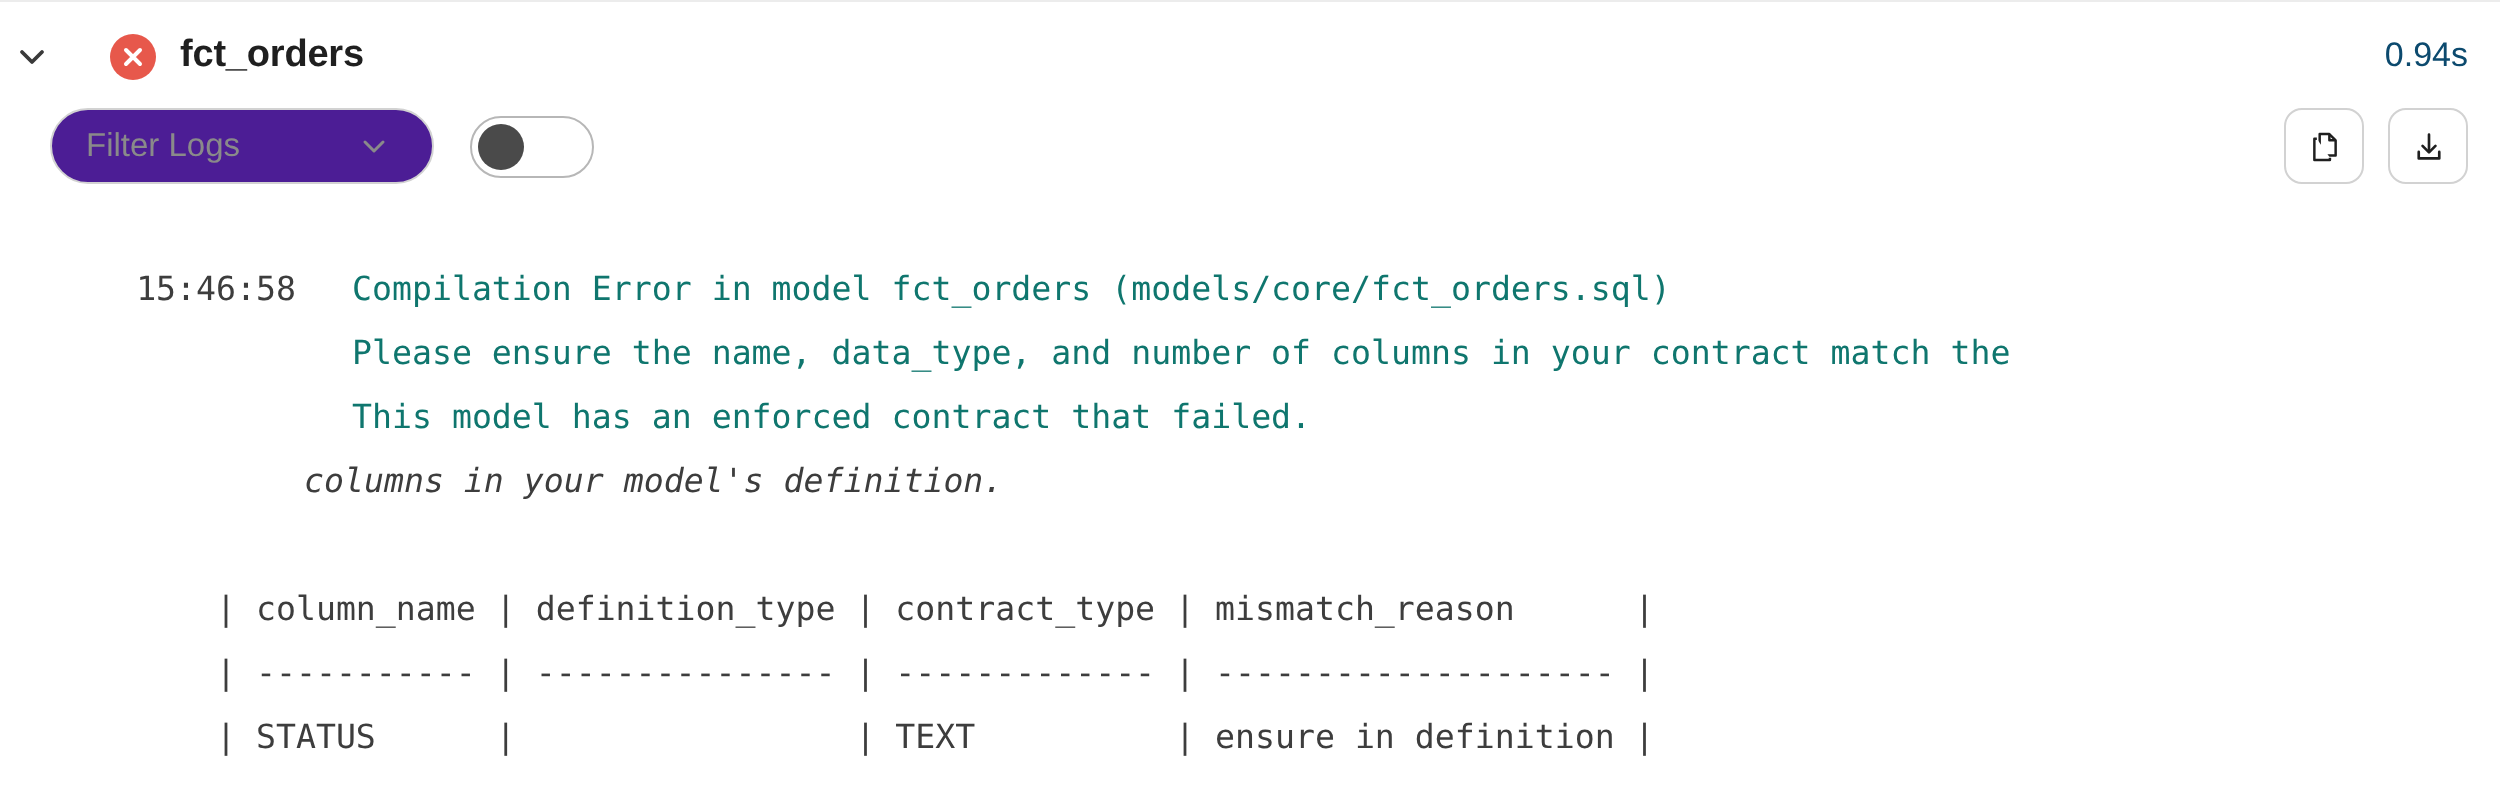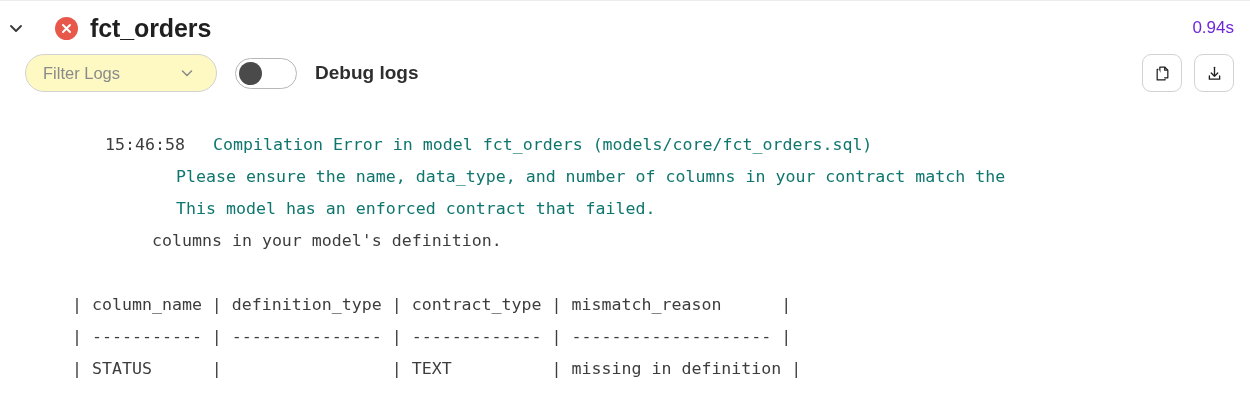--- a/index.html
+++ b/index.html
@@ -44,51 +44,51 @@
     border-radius: 50%;
     background: #e7584b;
     display: flex; align-items: center; justify-content: center;
     margin-left: 25px;
     flex: 0 0 auto;
   }
   .status-badge svg { display: block; }
 
   .node-title {
     margin-left: 12px;
-    font-size: 25px;
+    font-size: 19px;
     font-weight: 700;
     color: #1f1f1f;
     letter-spacing: -0.1px;
     white-space: nowrap;
   }
 
   .duration {
     margin-left: auto;
     margin-right: 16px;
     font-size: 17px;
-    color: #6d28d9;
+    color: #0c4a6e;
     font-weight: 400;
     white-space: nowrap;
   }
 
   
   .toolbar-row {
     position: absolute;
     top: 53px; left: 0;
     width: 1250px; height: 40px;
     display: flex;
     align-items: center;
   }
 
   .filter-select {
     margin-left: 25px;
     width: 192px; height: 38px;
     border: 1px solid #d2d2d2;
     border-radius: 19px;
-    background: #fef9c3;
+    background: #4c1d95;
     display: flex;
     align-items: center;
     cursor: pointer;
     flex: 0 0 auto;
   }
   .filter-select .label {
     margin-left: 17px;
     font-size: 16.5px;
     color: #8a8a8a;
     white-space: nowrap;
@@ -176,29 +176,30 @@
     text-align: right;
     flex: 0 0 148px;
     color: #3d3d3d;
     white-space: pre;
   }
   .log-msg {
     padding-left: 28px;
     white-space: pre;
     color: #0f766e;
   }
-  .log-line.first { margin-top: 29px; margin-left: 37px; }
+  .log-line.first { margin-top: 29px; }
   .log-wrap {
     padding-left: 152px;
     white-space: pre;
     color: #3d3d3d;
+    font-style: italic;
   }
   .log-blank { height: 32px; }
   .log-table-line {
-    padding-left: 72px;
+    padding-left: 108px;
     white-space: pre;
     color: #3d3d3d;
   }
 </style>
 </head>
 <body>
 
 <div class="top-rule"></div>
 
 <div class="header-row">
@@ -228,21 +229,20 @@
       <svg width="14" height="14" viewBox="0 0 14 14" aria-hidden="true">
         <path d="M2.5 5 L7 9.5 L11.5 5" fill="none" stroke="#8a8a8a" stroke-width="1.5" stroke-linecap="round" stroke-linejoin="round"></path>
       </svg>
     </span>
   </div>
 
   <div class="toggle">
     <div class="knob"></div>
   </div>
 
-  <div class="toggle-label">Debug logs</div>
 
   <div class="toolbar-actions">
 
     <div class="icon-btn" title="Copy logs">
       <span>
         <svg width="19" height="19" viewBox="0 0 20 20" aria-hidden="true">
           <path d="M7.2 3.2 h5.1 L15.6 6.5 v8.0 h-8.4 z" fill="#ffffff" stroke="#1f1f1f" stroke-width="1.3" stroke-linejoin="round"></path>
           <path d="M12.3 3.2 v3.3 h3.3" fill="none" stroke="#1f1f1f" stroke-width="1.3" stroke-linejoin="round"></path>
           <path d="M12.6 15.6 v1.2 h-8.2 v-11.2 h1.3" fill="#ffffff" stroke="#1f1f1f" stroke-width="1.3" stroke-linejoin="round"></path>
         </svg>
@@ -280,15 +280,15 @@
     <span class="log-ts"></span>
     <span class="log-msg">This model has an enforced contract that failed.</span>
   </div>
 
   <div class="log-wrap">columns in your model's definition.</div>
 
   <div class="log-blank"></div>
 
   <div class="log-table-line">| column_name | definition_type | contract_type | mismatch_reason      |</div>
   <div class="log-table-line">| ----------- | --------------- | ------------- | -------------------- |</div>
-  <div class="log-table-line">| STATUS      |                 | TEXT          | missing in definition |</div>
+  <div class="log-table-line">| STATUS      |                 | TEXT          | ensure in definition |</div>
 
 </div>
 
 </body></html>

